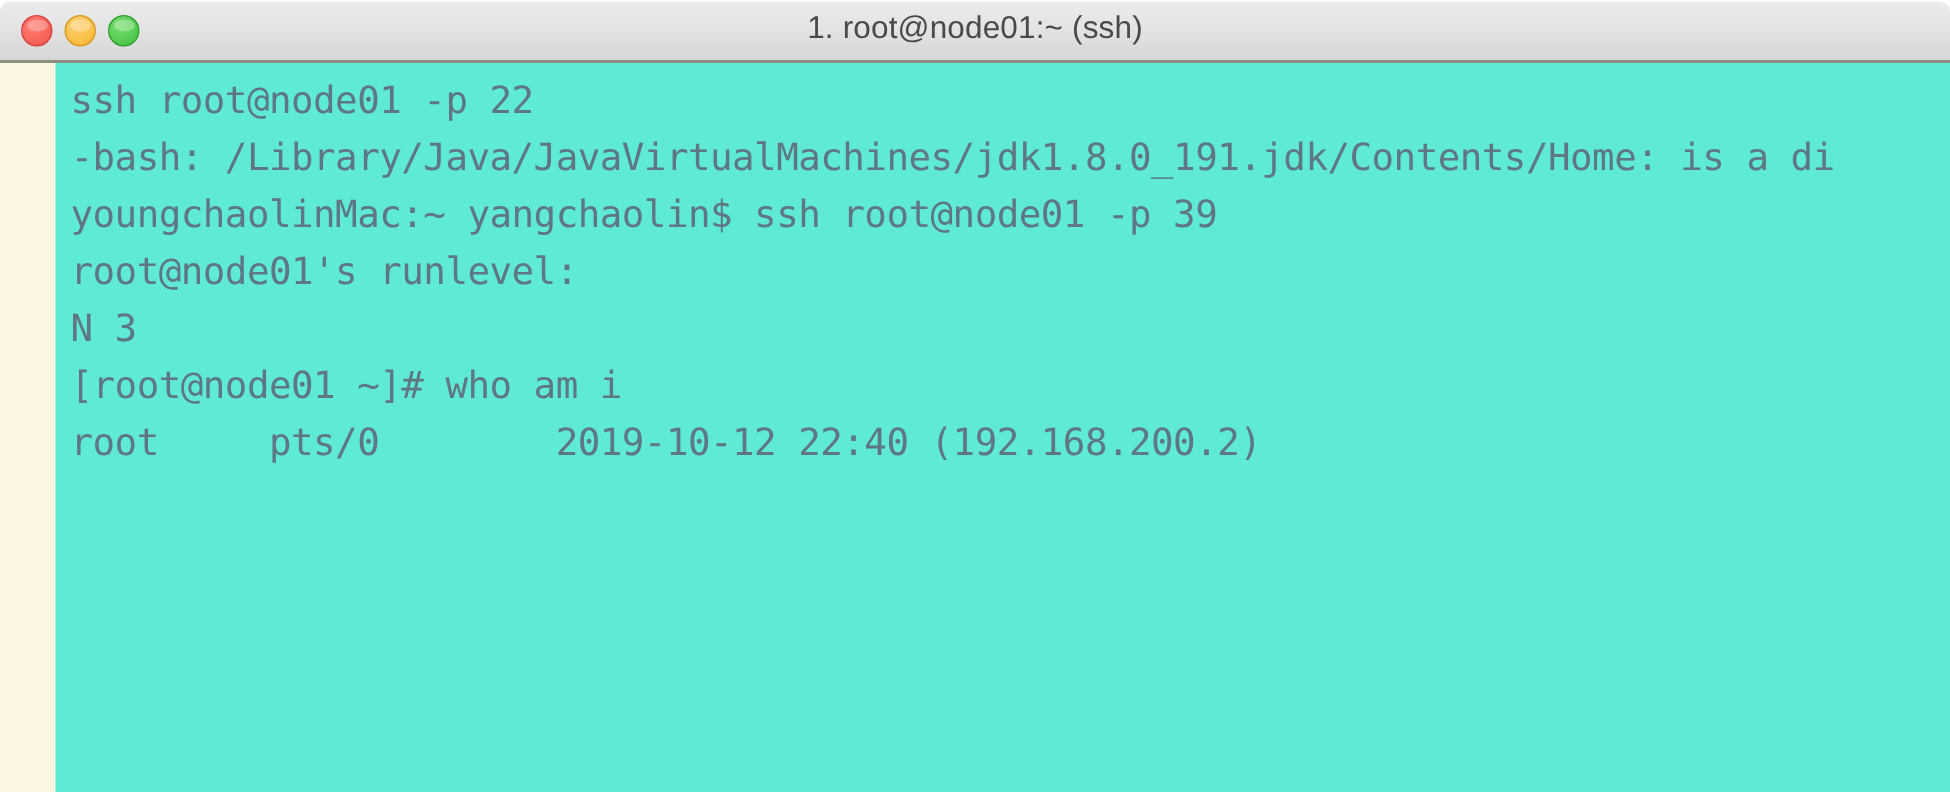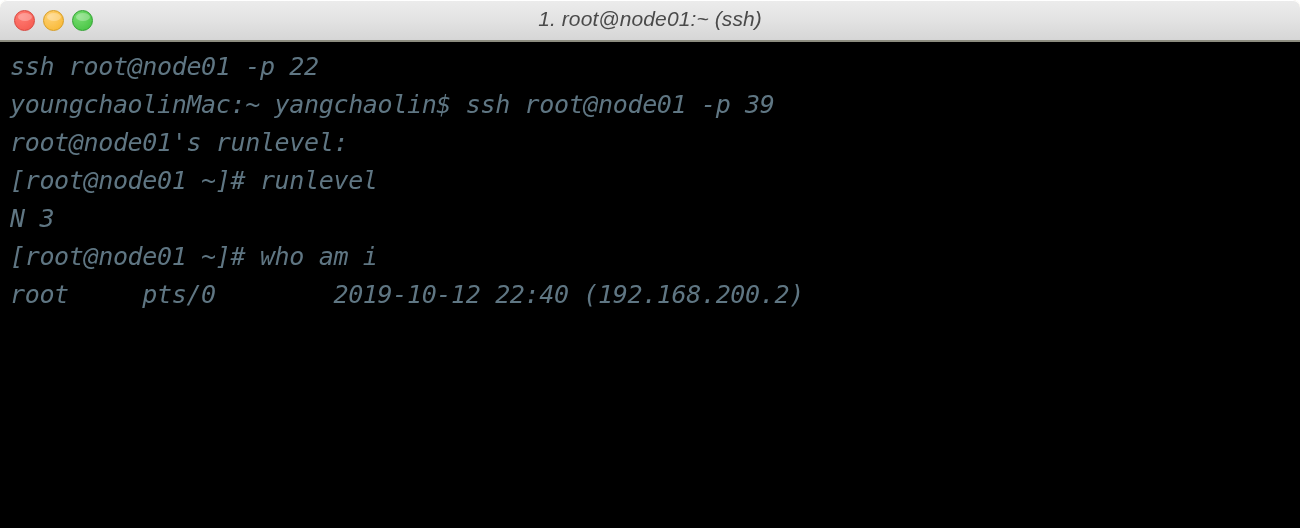--- a/index.html
+++ b/index.html
@@ -1,15 +1,15 @@
 <!DOCTYPE html>
 <html><head>
 <meta charset="utf-8">
 <style>
-  * { margin:0; padding:0; box-sizing:border-box;font-style:italic; }
+  * { margin:0; padding:0; box-sizing:border-box; }
 
   html, body {
     width: 1300px;
     height: 528px;
     overflow: hidden;
     background: #ffffff;
   }
 
   .terminal-window {
     position: relative;
@@ -72,23 +72,24 @@
     font-size: 21px;
     color: #4a4a4a;
     letter-spacing: 0.1px;
     padding-bottom: 2px;
     white-space: nowrap;
   }
 
   
   .terminal-body {
     flex: 1 1 auto;
-    background: #000000;
+    background: #5eead4;
     padding: 6px 0 0 10px;
     overflow: hidden;
+    margin-left: 37px;
   }
 
   .term-line {
     font-family: "DejaVu Sans Mono", "Liberation Mono", monospace;
     font-size: 25px;
     line-height: 38px;
     height: 38px;
     color: #5f7683;
     white-space: pre;
     letter-spacing: -0.35px;
@@ -111,21 +112,21 @@
     <div class="traffic-lights">
       <div class="light light-close"></div>
       <div class="light light-min"></div>
       <div class="light light-zoom"></div>
     </div>
     <div class="titlebar-title">1. root@node01:~ (ssh)</div>
   </div>
 
   <div class="terminal-body">
     <div class="term-line">ssh root@node01 -p 22</div>
+    <div class="term-line">-bash: /Library/Java/JavaVirtualMachines/jdk1.8.0_191.jdk/Contents/Home: is a di</div>
     <div class="term-line">youngchaolinMac:~ yangchaolin$ ssh root@node01 -p 39</div>
     <div class="term-line">root@node01's runlevel:</div>
-    <div class="term-line">[root@node01 ~]# runlevel</div>
     <div class="term-line">N 3</div>
     <div class="term-line">[root@node01 ~]# who am i</div>
     <div class="term-line">root     pts/0        2019-10-12 22:40 (192.168.200.2)</div>
   </div>
 
 </div>
 
 </body></html>

